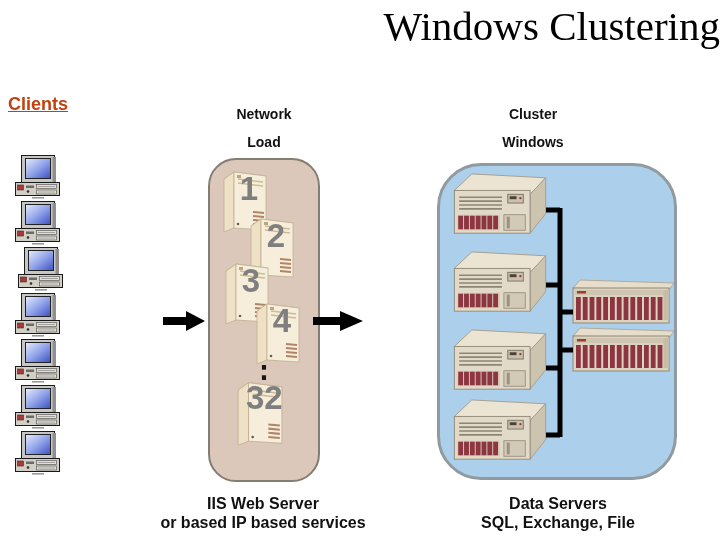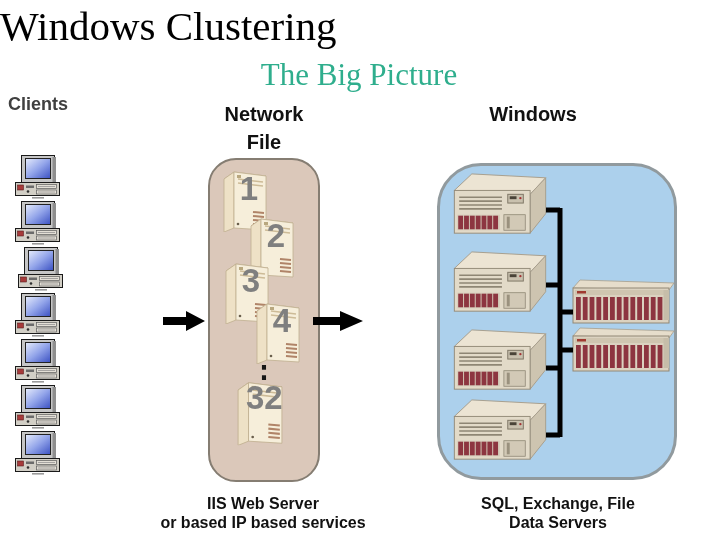--- a/index.html
+++ b/index.html
@@ -1,24 +1,24 @@
 <!DOCTYPE html>
 <html><head>
 <meta charset="utf-8">
 <style>
   html,body{margin:0;padding:0;background:#fff;}
   #slide{position:relative;width:720px;height:540px;background:#ffffff;overflow:hidden;
          font-family:"Liberation Sans", sans-serif;}
   .abs{position:absolute;}
-  #title{left:0;top:2px;width:720px;text-align:left;
+  #title{left:0;top:2px;width:720px;text-align:right;
          font-family:"Liberation Serif", serif;font-size:41px;font-weight:400;color:#000;}
   #subtitle{left:0;top:57px;width:718px;text-align:center;
             font-family:"Liberation Serif", serif;font-size:31px;color:#2fae8d;}
-  #clients-label{left:8px;top:94px;font-size:18px;font-weight:bold;color:#404040;}
-  .col-label{font-size:20px;font-weight:bold;color:#111;text-align:center;line-height:28px;z-index:6;}
+  #clients-label{left:8px;top:94px;font-size:18px;font-weight:bold;color:#c2410c;text-decoration:underline;}
+  .col-label{font-size:14px;font-weight:bold;color:#111;text-align:center;line-height:28px;z-index:6;}
   #nlb-label{left:194px;top:100px;width:140px;}
   #cluster-label{left:463px;top:100px;width:140px;}
   #nlb-box{left:208px;top:158px;width:112px;height:324px;background:#dbc8ba;
            border:2px solid #857d72;border-radius:28px;box-sizing:border-box;z-index:1;}
   #cluster-box{left:437px;top:163px;width:240px;height:317px;background:#acd0ec;
                border:3px solid #919a9e;border-radius:44px;box-sizing:border-box;z-index:1;}
   .tower{width:46px;height:62px;z-index:3;}
   .tower svg{position:absolute;left:0;top:0;width:100%;height:100%;}
   .tower .num{position:absolute;left:10px;top:1px;width:34px;text-align:center;
               font-size:33px;font-weight:bold;color:#7f7f7f;line-height:36px;z-index:4;}
@@ -114,21 +114,20 @@
         <rect x="87.6" y="18" width="4.8" height="23"></rect>
       </g>
       <rect x="93.5" y="11" width="5.5" height="30" fill="#c6bda9"></rect>
     </symbol>
   </defs>
 </svg>
 
 <div id="slide">
 
   <div id="title" class="abs">Windows Clustering</div>
-  <div id="subtitle" class="abs">The Big Picture</div>
 
   <div id="clients-label" class="abs">Clients</div>
 
   <div class="abs clientcol" style="left:15px;top:155px"><svg viewBox="0 0 48 44" width="48" height="44">
         <use href="#sym-pc"></use>
       </svg></div>
   <div class="abs clientcol" style="left:15px;top:201px"><svg viewBox="0 0 48 44" width="48" height="44">
         <use href="#sym-pc"></use>
       </svg></div>
   <div class="abs clientcol" style="left:18px;top:247px"><svg viewBox="0 0 48 44" width="48" height="44">
@@ -142,21 +141,21 @@
       </svg></div>
   <div class="abs clientcol" style="left:15px;top:385px"><svg viewBox="0 0 48 44" width="48" height="44">
         <use href="#sym-pc"></use>
       </svg></div>
   <div class="abs clientcol" style="left:15px;top:431px"><svg viewBox="0 0 48 44" width="48" height="44">
         <use href="#sym-pc"></use>
       </svg></div>
 
   <div id="nlb-label" class="abs col-label">
     <div>Network</div>
-    <div>File</div>
+    <div>Load</div>
   </div>
   <div id="nlb-box" class="abs"></div>
 
   <div class="abs tower" style="left:222px;top:170px">
     <svg viewBox="0 0 46 62">
         <use href="#sym-tower"></use>
       </svg>
     <span class="num">1</span>
   </div>
   <div class="abs tower" style="left:249px;top:217px">
@@ -179,20 +178,21 @@
   </div>
   <div id="nlb-ellipsis" class="abs">⋮</div>
   <div class="abs tower" style="left:236px;top:379px;width:48px;height:68px">
     <svg viewBox="0 0 46 62">
         <use href="#sym-tower"></use>
       </svg>
     <span class="num">32</span>
   </div>
 
   <div id="cluster-label" class="abs col-label">
+    <div>Cluster</div>
     <div>Windows</div>
   </div>
   <div id="cluster-box" class="abs"></div>
 
   <div class="abs rack" style="left:451px;top:171px"><svg viewBox="0 0 100 70" width="98" height="68">
         <use href="#sym-rack"></use>
       </svg></div>
   <div class="abs rack" style="left:451px;top:249px"><svg viewBox="0 0 100 70" width="98" height="68">
         <use href="#sym-rack"></use>
       </svg></div>
@@ -225,17 +225,17 @@
       <line x1="560" y1="312" x2="573" y2="312"></line>
       <line x1="560" y1="350" x2="573" y2="350"></line>
     </g>
   </svg>
 
   <div id="caption-iis" class="abs caption">
     <div>IIS Web Server</div>
     <div>or based IP based services</div>
   </div>
   <div id="caption-data" class="abs caption">
+    <div>Data Servers</div>
     <div>SQL, Exchange, File</div>
-    <div>Data Servers</div>
   </div>
 
 </div>
 
 </body></html>

